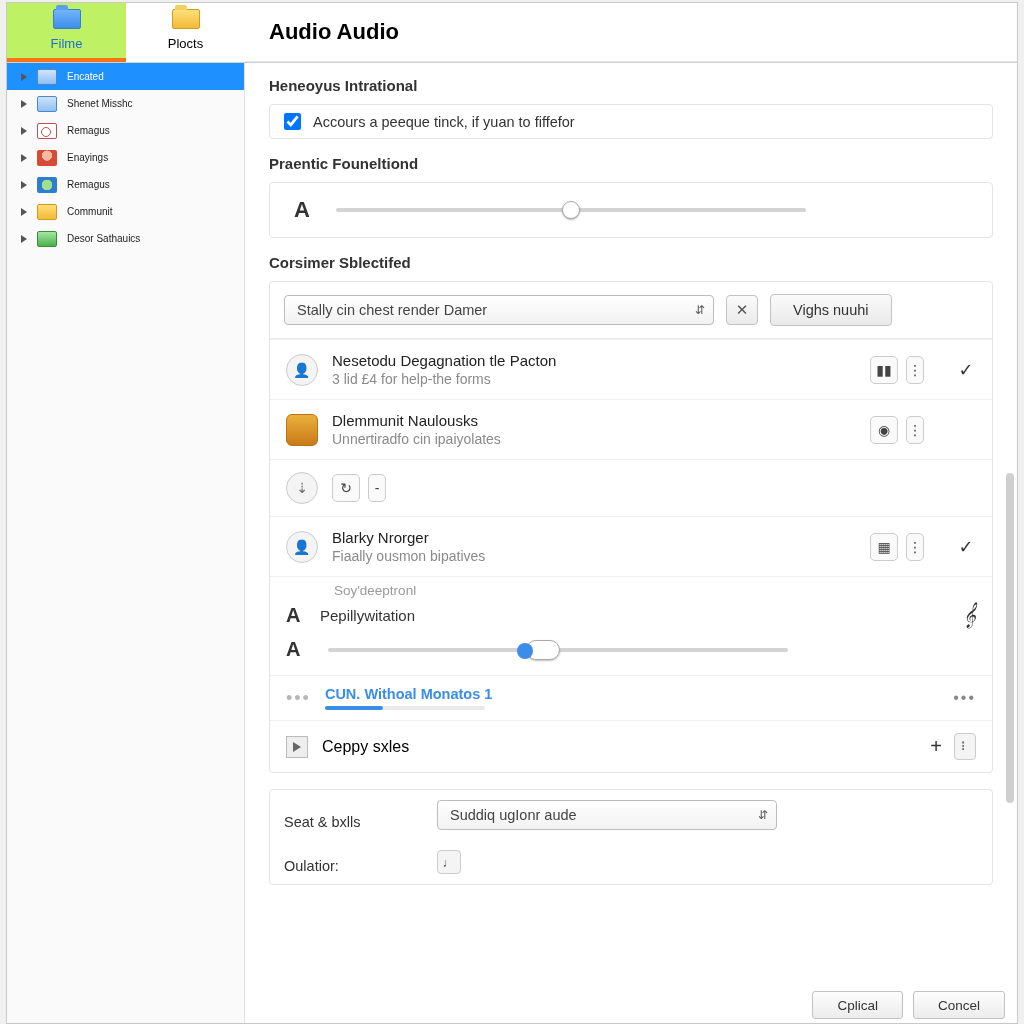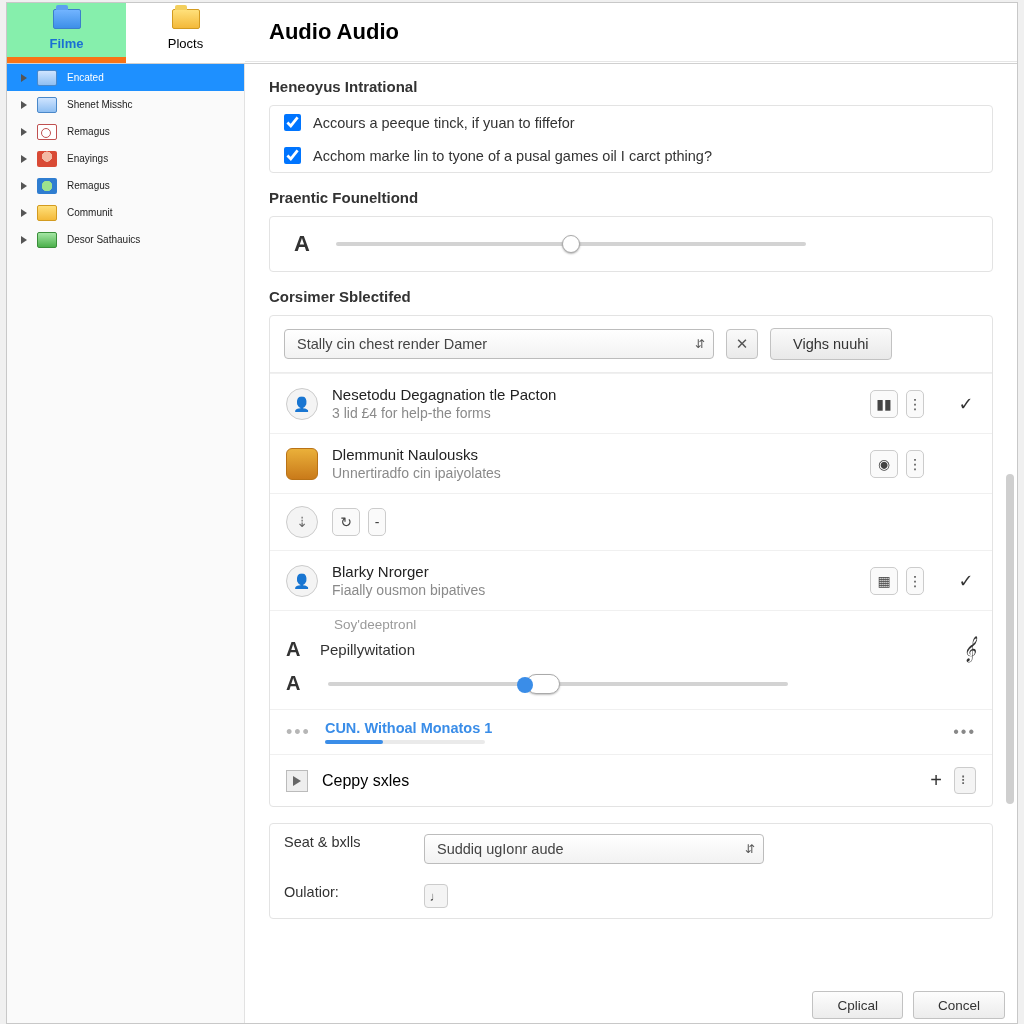--- a/index.html
+++ b/index.html
@@ -16,21 +16,21 @@
 .tab .ico-folder-blue {
   display: inline-block; width: 28px; height: 20px; background: linear-gradient(#72b4ff,#3d8fe8); border: 1px solid #3b7ecb; border-radius: 2px; position: relative;
 }
 .tab .ico-folder-blue::before { content:""; position:absolute; top:-5px; left:2px; width:12px; height:5px; background:#5ba0f0; border-radius:2px 2px 0 0;}
 .tab .ico-folder-yellow {
   display: inline-block; width: 28px; height: 20px; background: linear-gradient(#ffe07a,#f3b93a); border: 1px solid #d39b20; border-radius: 2px; position: relative;
 }
 .tab .ico-folder-yellow::before { content:""; position:absolute; top:-5px; left:2px; width:12px; height:5px; background:#f3cf5d; border-radius:2px 2px 0 0;}
 .tab-label { display:block; margin-top: 4px; }
 .tab.active .tab-label { color: #1a6fd4; }
-.tab.active { border-bottom: 6px solid #f97316; background: #86efac; font-weight: bold; }
+.tab.active { border-bottom: 4px solid #f97316; background: #bef264; }
 
 .body { flex: 1; display: flex; min-height: 0; }
 
 .sidebar { width: 238px; background: #fafafa; border-right: 1px solid #e2e2e2; }
 .tree-item { display: flex; align-items: center; height: 27px; padding-left: 14px; font-size: 10px; color: #222; cursor: pointer; }
 .tree-item .caret { width: 0;height:0;border-left:6px solid #555;border-top:4px solid transparent;border-bottom:4px solid transparent;margin-right:10px; }
 .tree-item.selected { background: #1e90ff; color: #fff; }
 .tree-item .node-ico { width: 20px; height: 16px; margin-right: 10px; border-radius:2px; display:inline-block; }
 .ico-doc-blue { background: linear-gradient(#cfe4ff,#8fbff2); border:1px solid #4a88c9; }
 .ico-doc-red  { background: #fff; border:1px solid #c05050; position:relative; }
@@ -86,21 +86,21 @@
 .progress { width:160px;height:4px;background:#eaeaea;border-radius:2px;margin-top:4px;position:relative;}
 .progress::after{content:"";position:absolute;left:0;top:0;height:4px;background:#3a8de8;border-radius:2px;width:36%;}
 .kebab { margin-left:auto;color:#888;letter-spacing:2px;font-size:16px;}
 
 .play-row{display:flex;align-items:center;padding:12px 16px;border-top:1px solid #f0f0f0;}
 .play-ico{width:22px;height:22px;border:1px solid #bbb;background:#eee;display:flex;align-items:center;justify-content:center;margin-right:14px;}
 .play-ico::after{content:"";width:0;height:0;border-left:8px solid #666;border-top:5px solid transparent;border-bottom:5px solid transparent;}
 .plus{margin-left:auto;font-size:20px;color:#333;font-weight:300;}
 .small-chip{width:22px;height:27px;border:1px solid #ccc;border-radius:4px;background:#f4f4f4;display:flex;align-items:center;justify-content:center;margin-left:12px;font-size:12px;color:#666;}
 
-.labeled-row{display:flex;align-items:flex-start;padding:10px 14px;}
+.labeled-row{display:flex;align-items:flex-end;padding:10px 14px;gap:13px;}
 .lbl{width:140px;font-size:14.5px;color:#333;}
 
 .note-chip { width:24px;height:24px;border:1px solid #ccc;border-radius:4px;background:#f4f4f4;display:flex;align-items:center;justify-content:center;font-size:13px;color:#555;}
 .note-glyph{font-style:italic;font-size:22px;color:#333;}
 
 .footer { position:absolute; right:12px; bottom:4px; display:flex; gap:10px; }
 .footer .btn { height:28px;padding:0 24px;border:1px solid #c2c2c2;border-radius:3px;background:linear-gradient(#fdfdfd,#ececec);font-size:13.5px;color:#333;cursor:pointer;}
 
 .scroll-thumb { position:absolute; right:2px; top:340px; width:8px; height:330px; background:#cfcfcf; border-radius:4px; }
 .scroll-track-v { position:absolute; right:1px; top:70px; bottom:60px; width:10px; }
@@ -168,24 +168,20 @@
 
     <div class="content">
 
       <div class="section">
         <div class="section-h">Heneoyus Intrational</div>
         <div class="panel">
           <label class="check-row">
             <input type="checkbox" checked="" style="">
             <span>Accours a peeque tinck, if yuan to fiffefor</span>
           </label>
-          <label class="check-row">
-            <input type="checkbox" checked="" style="">
-            <span>Acchom marke lin to tyone of a pusal games oil I carct pthing?</span>
-          </label>
         </div>
       </div>
 
       <div class="section">
         <div class="section-h">Praentic Founeltiond</div>
         <div class="panel font-row">
           <span class="font-A">A</span>
           <div class="slider-track">
             <div class="slider-thumb" style="left:48%;"></div>
           </div>

